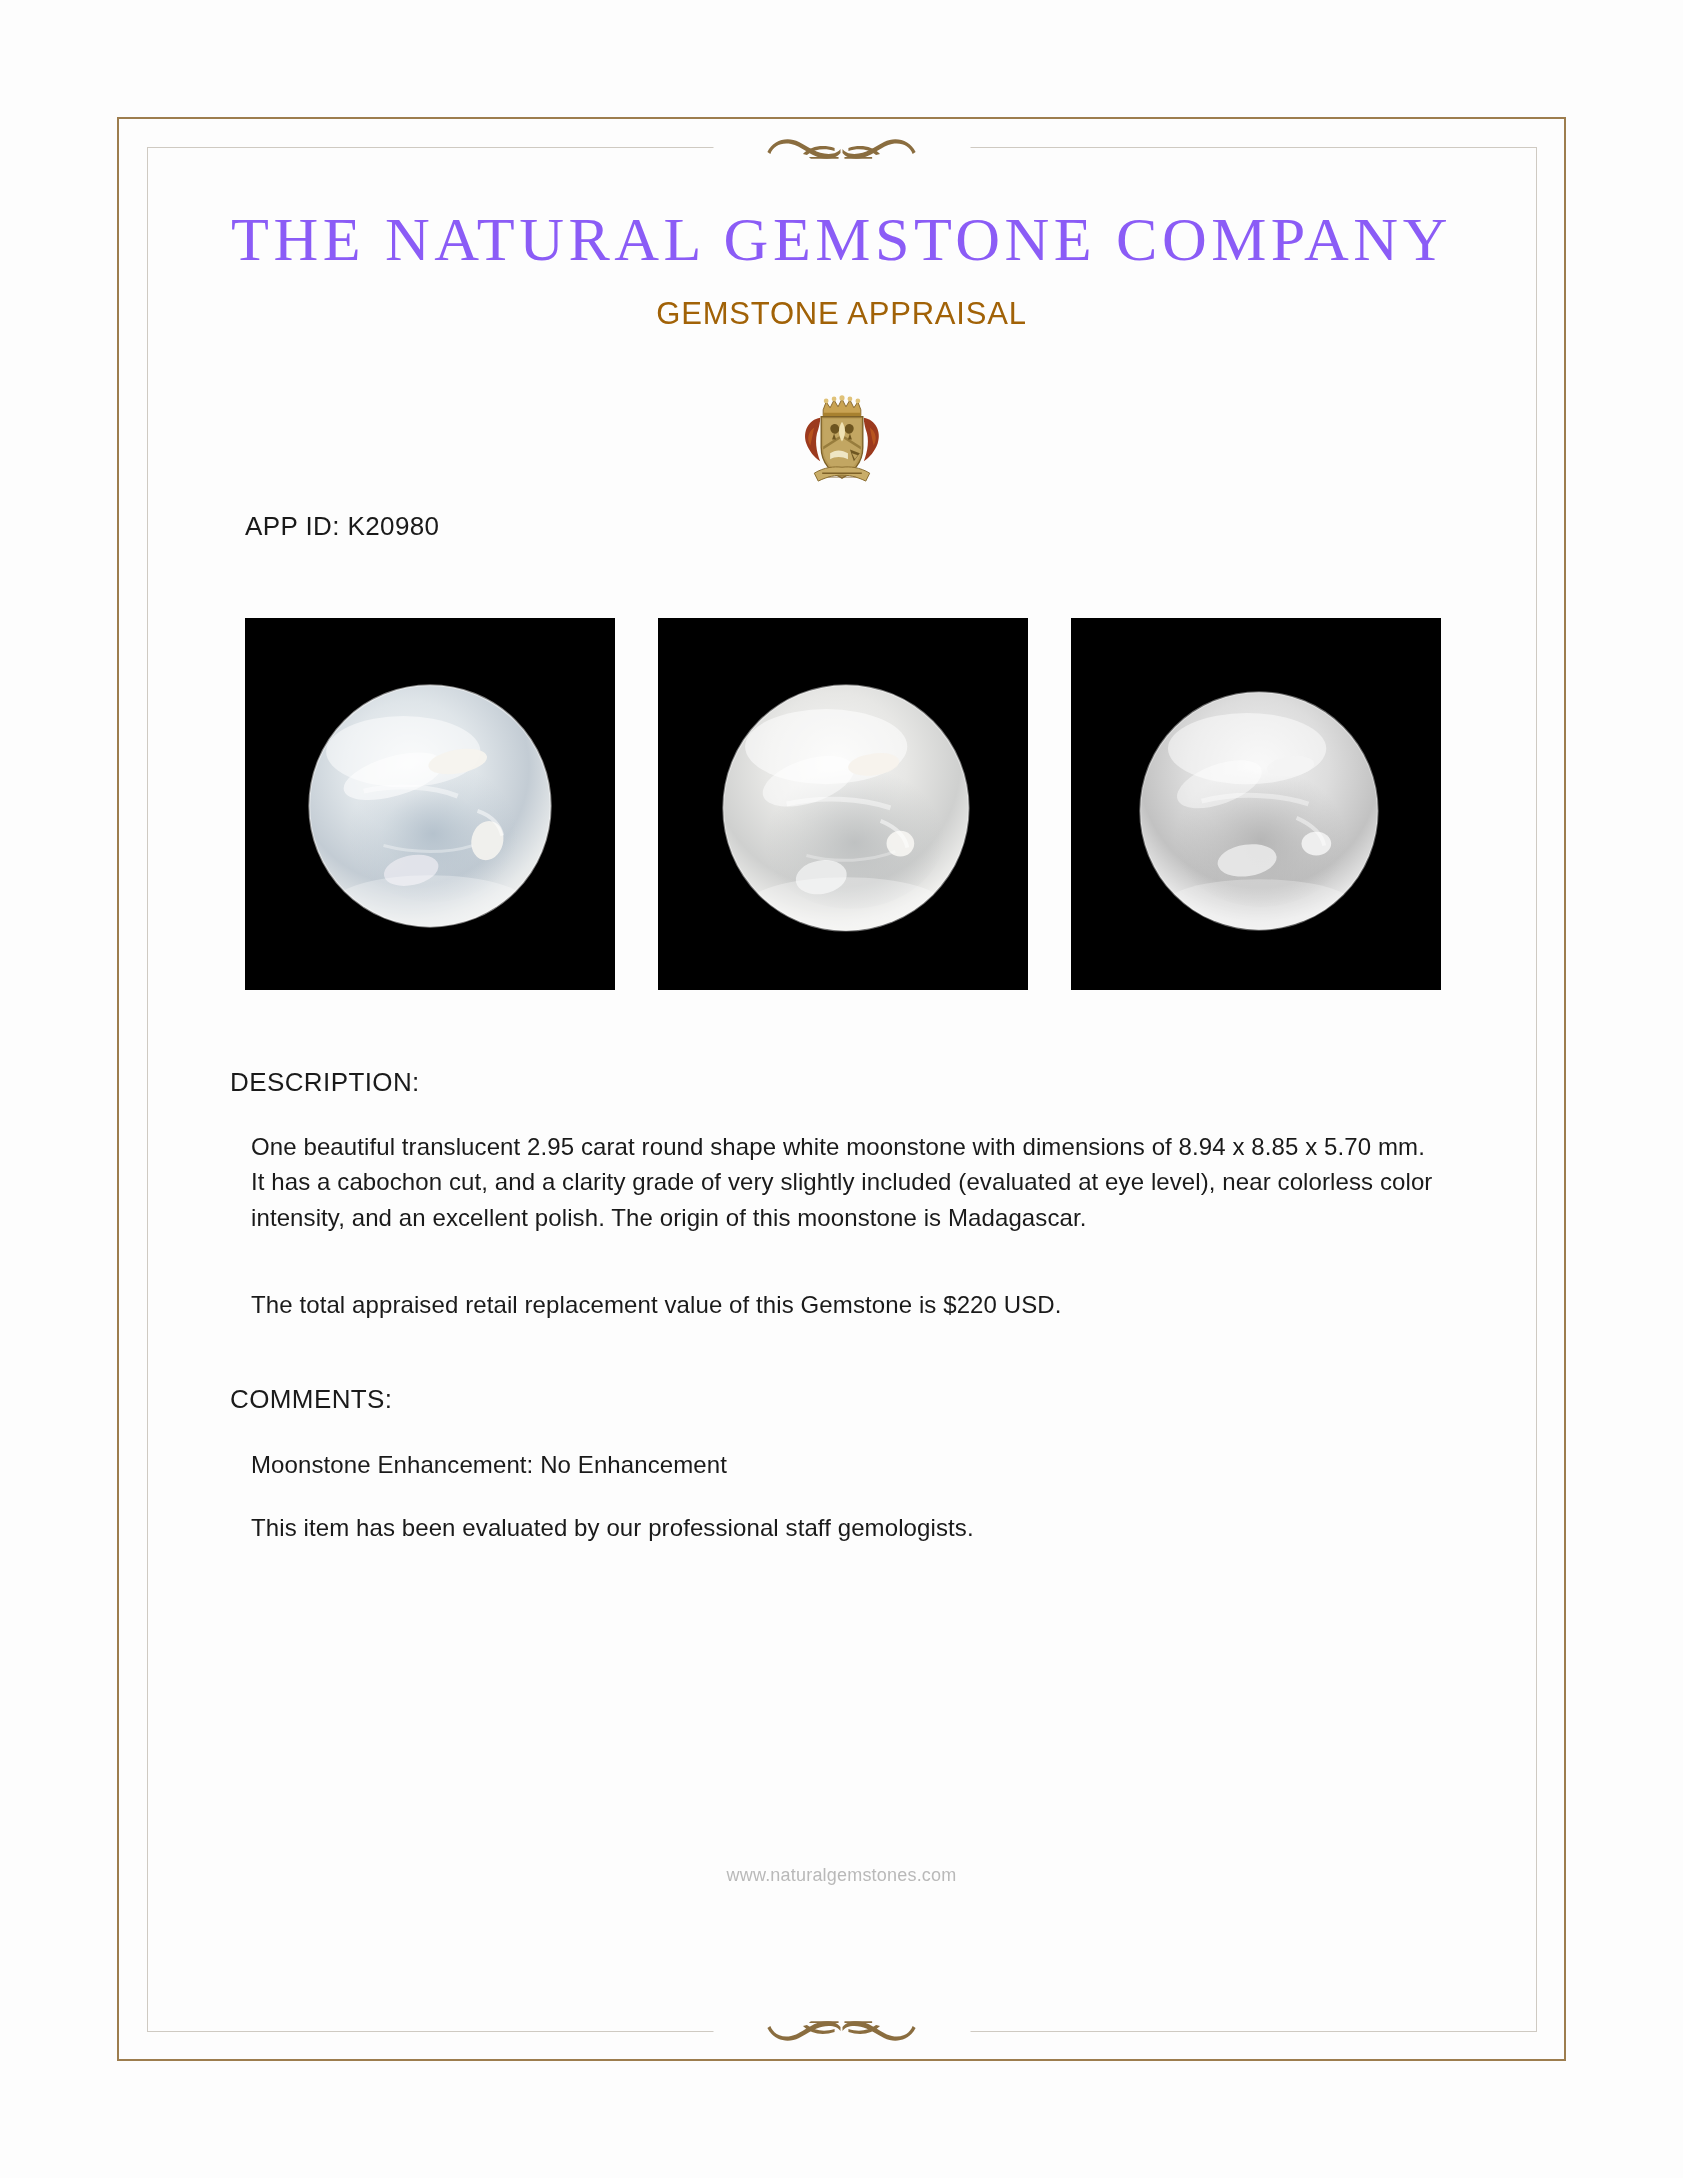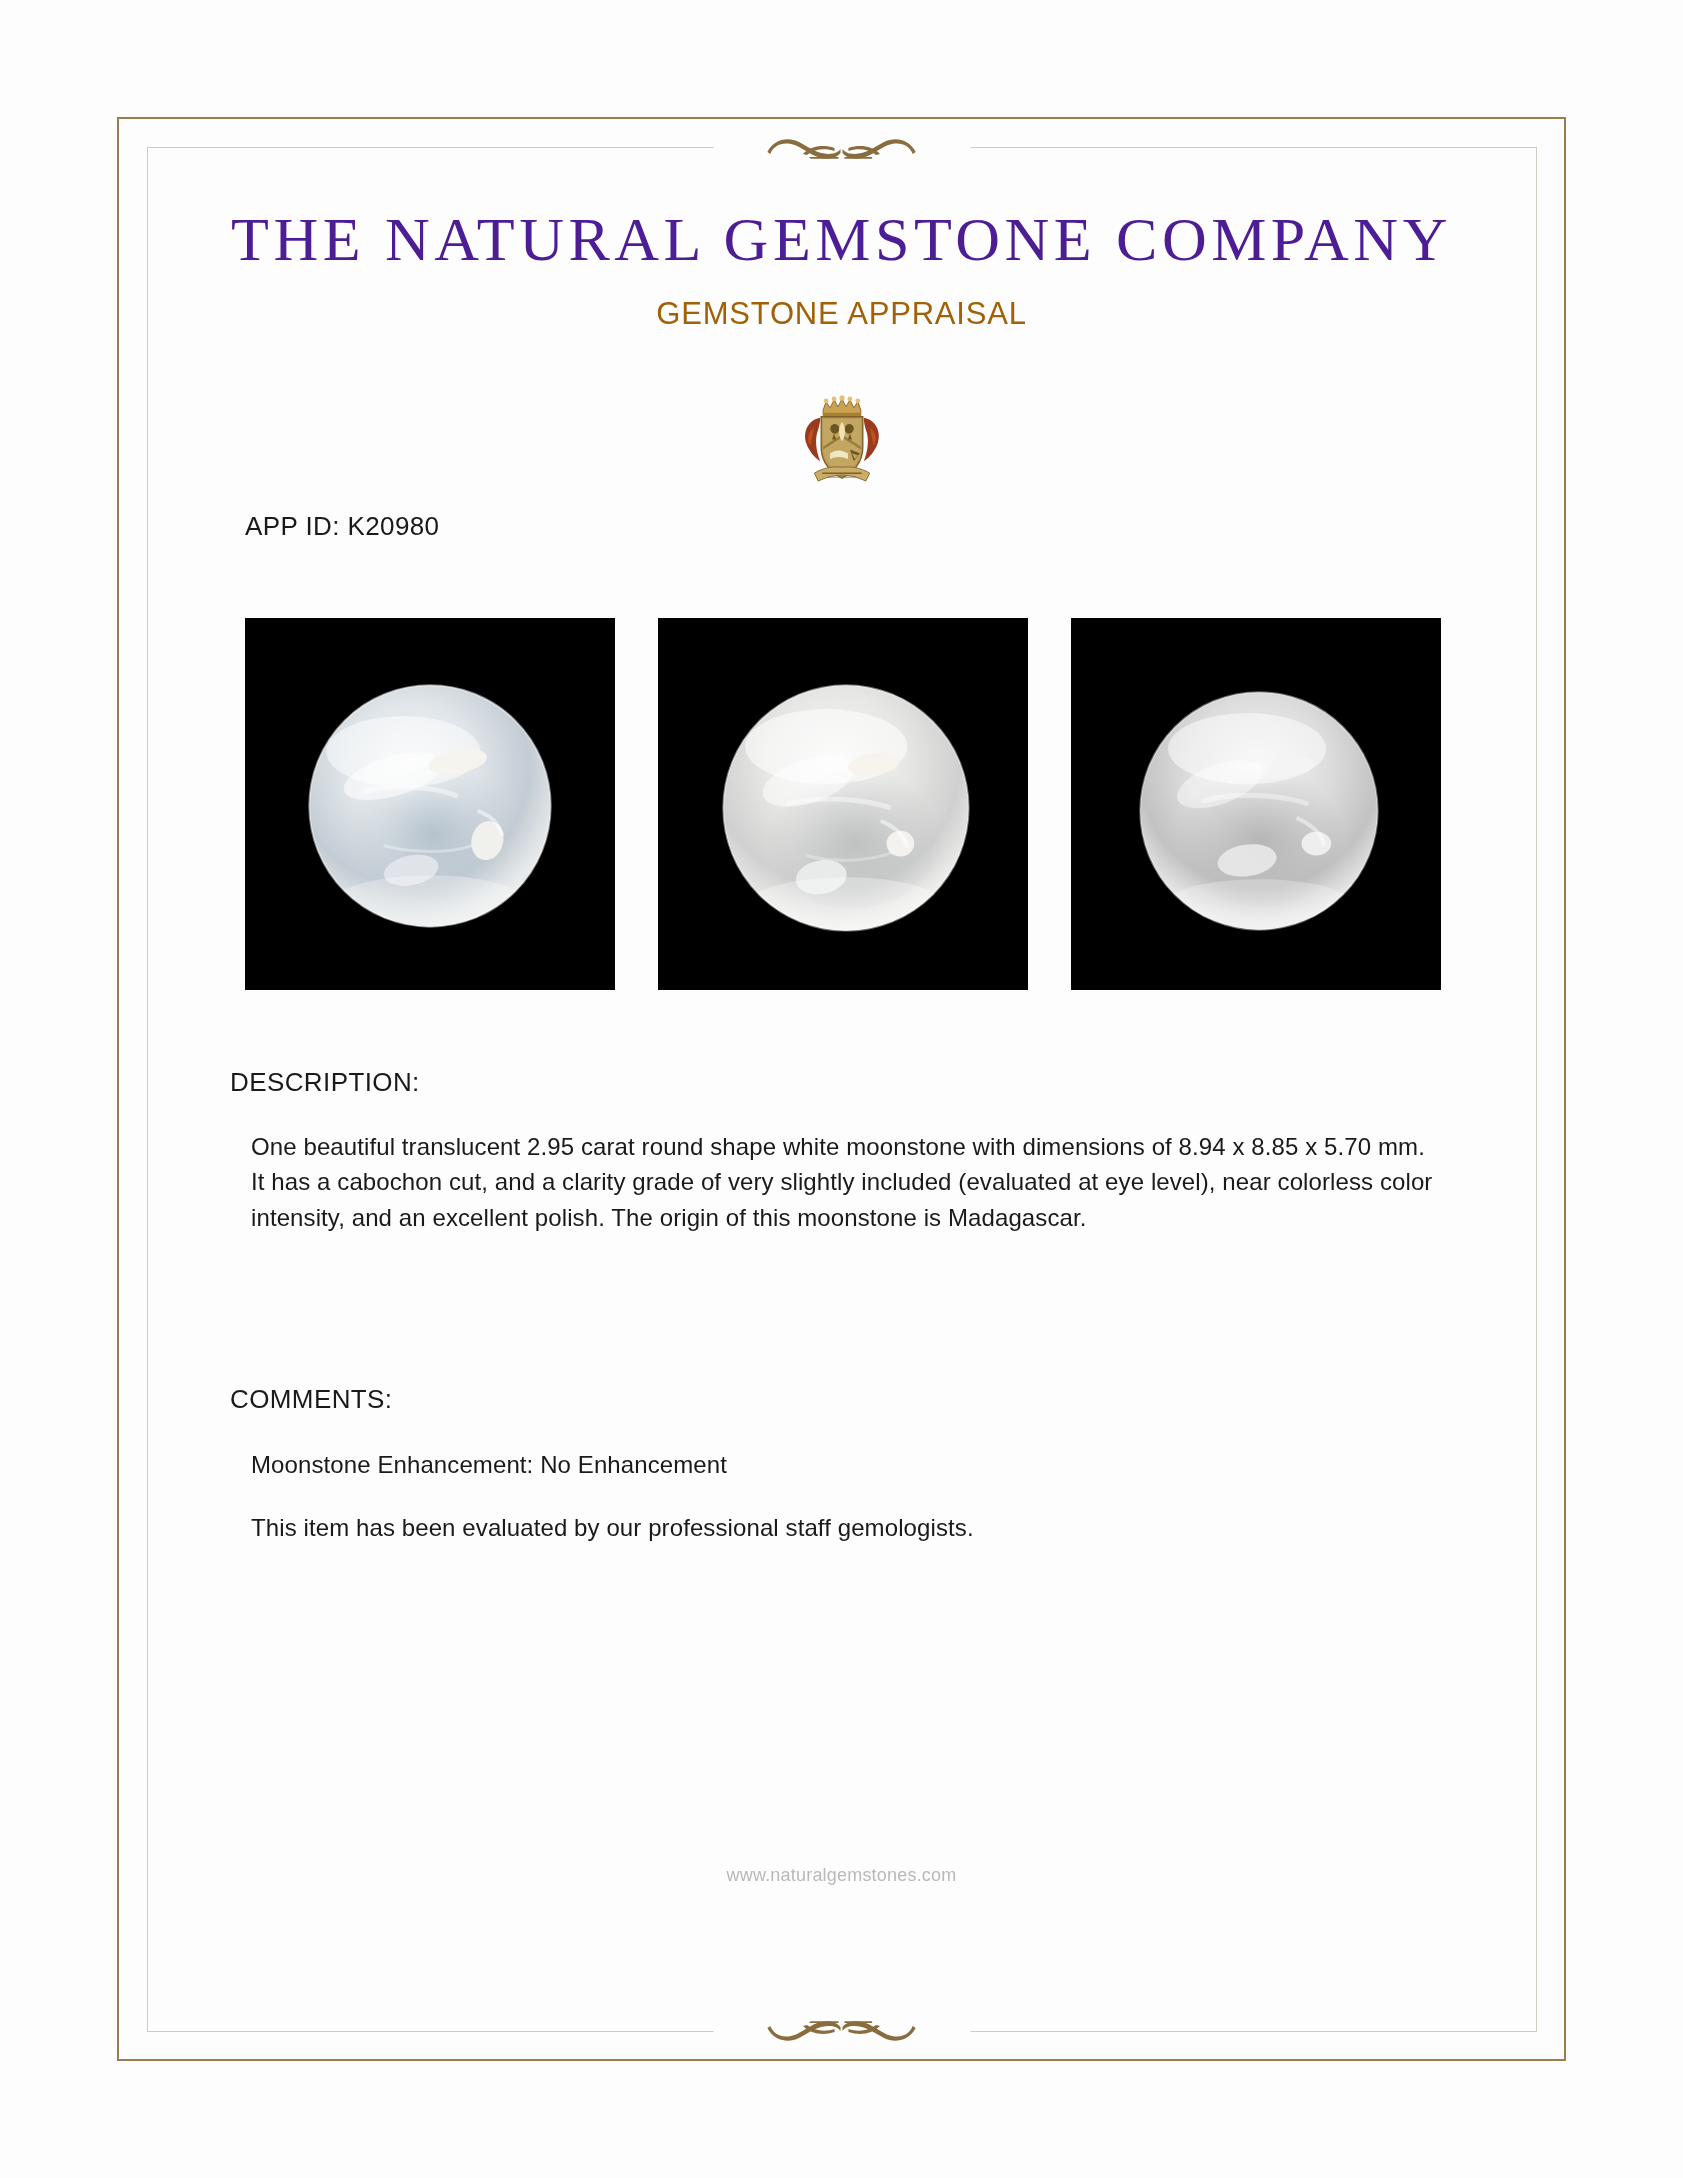--- a/index.html
+++ b/index.html
@@ -66,21 +66,21 @@
     position: absolute;
     left: 0;
     top: 208px;
     width: 1683px;
     text-align: center;
   }
   .company-title {
     font-family: "Liberation Serif", serif;
     font-size: 62px;
     letter-spacing: 4.5px;
-    color: #4c1d95;
+    color: #8b5cf6;
     font-weight: 400;
     white-space: nowrap;
     line-height: 1;
   }
   .doc-subtitle {
     margin-top: 26px;
     font-family: "Liberation Sans", sans-serif;
     font-size: 31px;
     letter-spacing: 0.8px;
     color: #a16207;
@@ -347,20 +347,21 @@
           <ellipse cx="190" cy="292" rx="98" ry="28" fill="#ffffff" opacity="0.28"></ellipse>
         </g>
         <circle cx="190" cy="195" r="120" fill="none" stroke="#ffffff" stroke-width="2" opacity="0.4"></circle>
       </svg>
     </div>
 
   </div>
 
   <div class="section-heading" id="desc-heading">DESCRIPTION:</div>
   <div class="body-text" id="desc-para">One beautiful translucent 2.95 carat round shape white moonstone with dimensions of 8.94 x 8.85 x 5.70 mm. It has a cabochon cut, and a clarity grade of very slightly included (evaluated at eye level), near colorless color intensity, and an excellent polish. The origin of this moonstone is Madagascar.</div>
+  <div class="body-text" id="value-para">The total appraised retail replacement value of this Gemstone is $220 USD.</div>
 
   <div class="section-heading" id="comments-heading">COMMENTS:</div>
   <div class="body-text" id="comment-1">Moonstone Enhancement: No Enhancement</div>
   <div class="body-text" id="comment-2">This item has been evaluated by our professional staff gemologists.</div>
 
   <div class="footer">
     <div>www.naturalgemstones.com</div>
   </div>
 
   <div class="ornament bottom">

